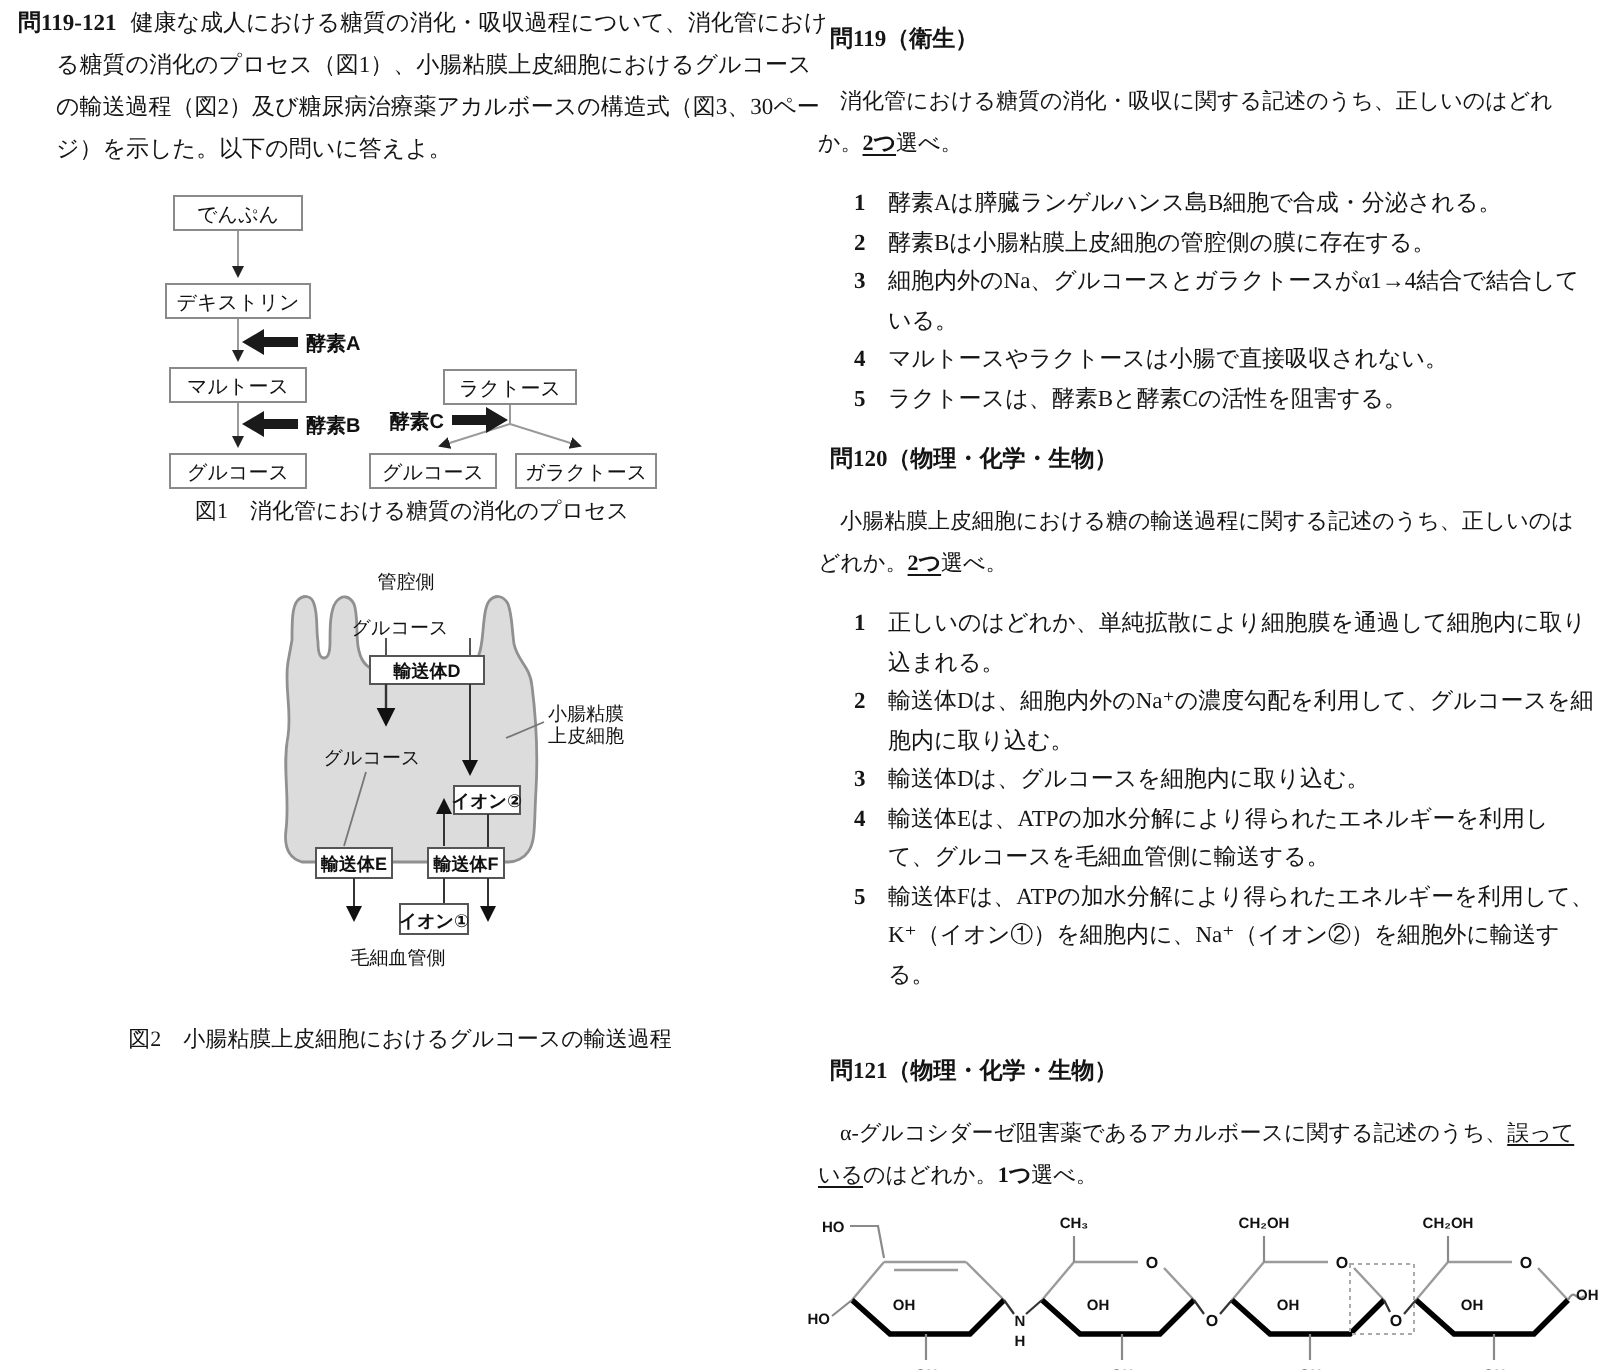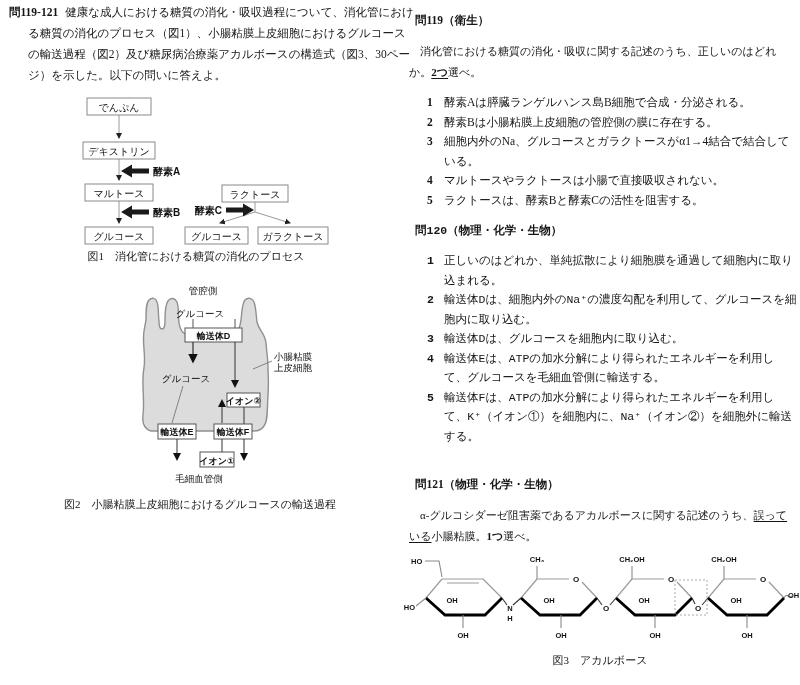--- a/index.html
+++ b/index.html
@@ -2,27 +2,27 @@
 <html><head>
 <meta charset="utf-8">
 <style>
   html,body{margin:0;padding:0;background:#fff;}
   .page{position:relative;width:800px;height:685px;background:#fff;overflow:hidden;
         font-family:"Liberation Serif","DejaVu Serif",serif;color:#151515;}
   
   .intro{position:absolute;left:9px;top:2px;width:388px;font-size:11.5px;line-height:21px;padding-left:19px;margin:0;}
   .intro .lbl{font-weight:bold;margin-left:-19px;padding-right:7px;}
   .caption{position:absolute;font-size:11px;line-height:14px;}
-  #cap1{top:249px;left:41px;width:310px;text-align:center;}
-  #cap2{top:497px;left:20px;width:360px;text-align:center;}
+  #cap1{top:249px;left:51px;width:310px;text-align:center;}
+  #cap2{top:513px;left:20px;width:360px;text-align:center;}
   
   .col-right{position:absolute;left:403px;top:0;width:394px;}
   .qsection{margin:0;}
   #q119{margin-top:4px;}
-  #q120{margin-top:12px;font-family:Liberation Mono, monospace;}
+  #q120{margin-top:12px;}
   #q121{margin-top:30px;}
   .qhead{font-weight:bold;font-size:11.5px;line-height:17px;margin:12px;}
   .qbody{margin:5px 0 0 6px;font-size:11px;line-height:21px;text-indent:1em;}
   .choices{margin:10px 0 0 24px;padding:0;list-style:none;}
   .choice{display:flex;font-size:11.5px;line-height:19.5px;margin:0;}
   .choice .num{width:17px;flex:none;font-weight:bold;}
   .choice .txt{flex:1;}
   .u{text-decoration:underline;text-underline-offset:2px;}
   .b{font-weight:bold;}
   .fig3wrap{margin-top:4px;text-align:center;}
@@ -162,20 +162,21 @@
           </li>
         <li class="choice">
             <span class="num">5</span>
             <span class="txt">ラクトースは、酵素Bと酵素Cの活性を阻害する。</span>
           </li>
       </ol>
     </section>
 
     <section id="q120" class="qsection">
       <h3 class="qhead"><span>問120</span><span>（物理・化学・生物）</span></h3>
+      <p class="qbody"><span>小腸粘膜上皮細胞における糖の輸送過程に関する記述のうち、正しいのはどれか。</span><span class="b u">2つ</span><span>選べ。</span></p>
       <ol class="choices">
         <li class="choice">
             <span class="num">1</span>
             <span class="txt">正しいのはどれか、単純拡散により細胞膜を通過して細胞内に取り込まれる。</span>
           </li>
         <li class="choice">
             <span class="num">2</span>
             <span class="txt">輸送体Dは、細胞内外のNa⁺の濃度勾配を利用して、グルコースを細胞内に取り込む。</span>
           </li>
         <li class="choice">
@@ -188,21 +189,21 @@
           </li>
         <li class="choice">
             <span class="num">5</span>
             <span class="txt">輸送体Fは、ATPの加水分解により得られたエネルギーを利用して、K⁺（イオン①）を細胞内に、Na⁺（イオン②）を細胞外に輸送する。</span>
           </li>
       </ol>
     </section>
 
     <section id="q121" class="qsection">
       <h3 class="qhead"><span>問121</span><span>（物理・化学・生物）</span></h3>
-      <p class="qbody"><span>α-グルコシダーゼ阻害薬であるアカルボースに関する記述のうち、</span><span class="u">誤っている</span><span>小腸粘膜。</span><span class="b">1つ</span><span>選べ。</span></p>
+      <p class="qbody"><span>α-グルコシダーゼ阻害薬であるアカルボースに関する記述のうち、</span><span class="u">誤っている</span><span>のはどれか。</span><span class="b">1つ</span><span>選べ。</span></p>
 
       <div class="fig3wrap">
         <svg width="396" height="97" viewBox="0 0 396 97">
           <g stroke="#9b9b9b" stroke-width="1.2" fill="none">
 
             <path d="M23,47 L39,28 M39,28 L80,28 M44,32 L76,32 M80,28 L99,47"></path>
 
             <path d="M118,47 L134,28 M134,28 L166,28 M179,31 L194,47"></path>
 
             <path d="M213,47 L229,28 M229,28 L261,28 M274,31 L289,47"></path>

